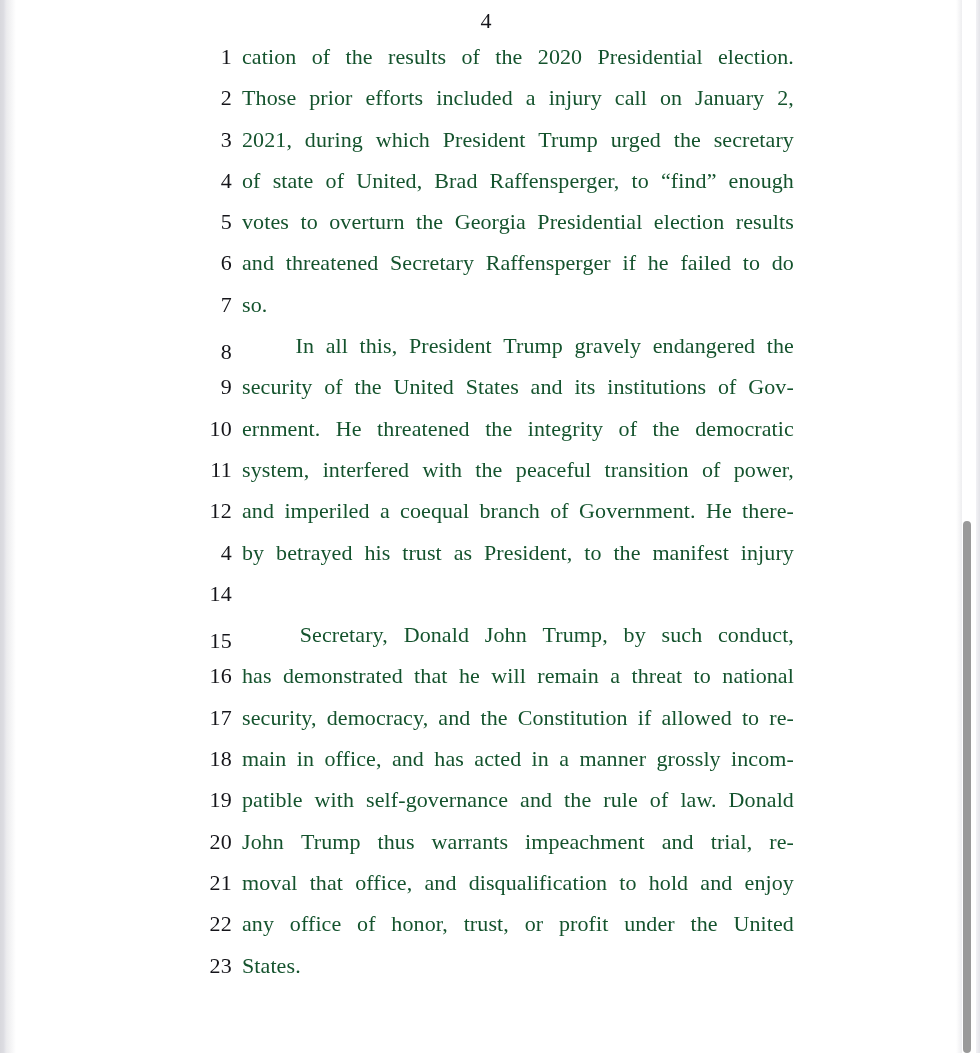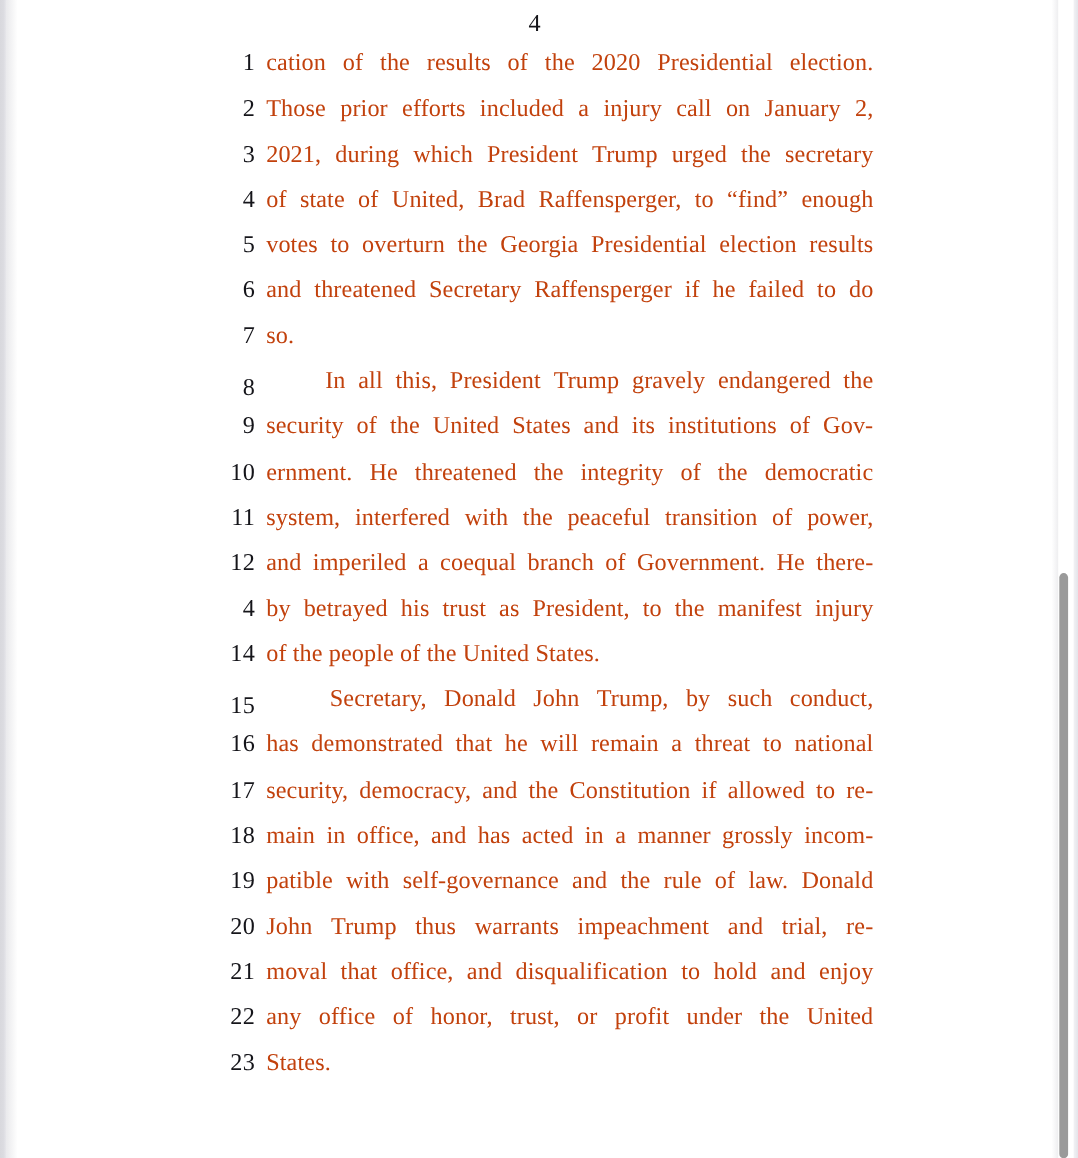--- a/index.html
+++ b/index.html
@@ -112,21 +112,21 @@
     text-align: right;
     font-size: 22px;
     color: #15151a;
     letter-spacing: 0.3px;
   }
 
   .line-text {
     flex: 1 1 auto;
     margin-left: 10px;
     font-size: 22px;
-    color: #c2410c;
+    color: #14532d;
     white-space: nowrap;
     letter-spacing: 0.1px;
   }
 
   
   .line-text.justify {
     display: flex;
     justify-content: space-between;
   }
   .line-text.justify > span.w {
@@ -317,21 +317,20 @@
             <span class="w">as</span>
             <span class="w">President,</span>
             <span class="w">to</span>
             <span class="w">the</span>
             <span class="w">manifest</span>
             <span class="w">injury</span>
           </div>
         </div>
         <div class="doc-line">
           <div class="line-no">14</div>
-          <div class="line-text flush">of the people of the United States.</div>
         </div>
         <div class="doc-line">
           <div class="line-no">15</div>
           <div class="line-text justify">
             <span class="indent"></span>
             <span class="w">Secretary,</span>
             <span class="w">Donald</span>
             <span class="w">John</span>
             <span class="w">Trump,</span>
             <span class="w">by</span>

